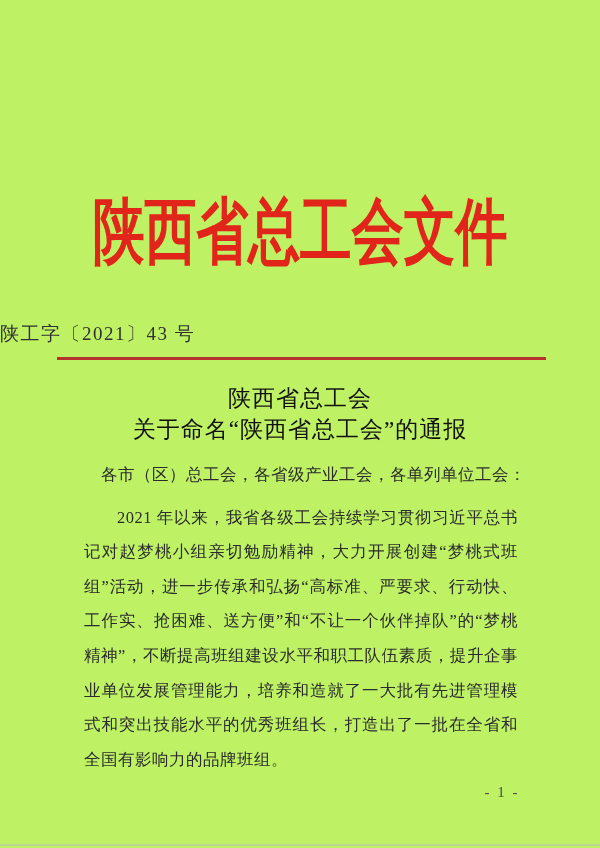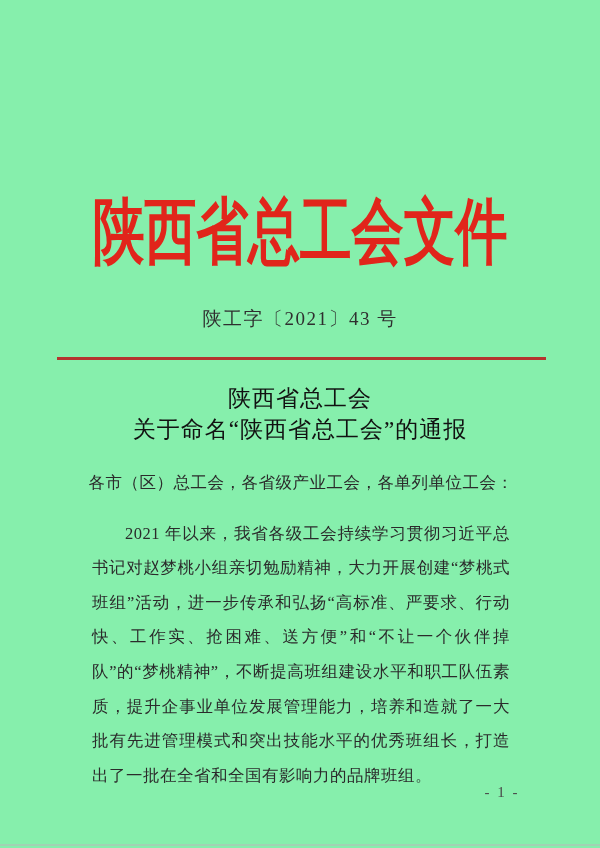--- a/index.html
+++ b/index.html
@@ -11,43 +11,43 @@
     height: 848px;
     background: #ffffff;
     position: relative;
     overflow: hidden;
     font-family: "Liberation Serif", serif;
     color: #222;
   }
   .page {
     position: absolute;
     inset: 0;
-    background: #86efac;
+    background: #bef264;
   }
   .red-header-title {
     position: absolute;
     top: 196px;
     left: 0;
     width: 100%;
     text-align: center;
     font-size: 72px;
     font-weight: bold;
     color: var(--header-red, #e1251b);
     transform: scaleX(0.72);
     transform-origin: 50% 50%;
     white-space: nowrap;
     letter-spacing: 0px;
     line-height: 1;
   }
   .doc-number {
     position: absolute;
-    top: 306px;
+    top: 321px;
     left: 0;
     width: 100%;
-    text-align: center;
+    text-align: left;
     font-size: 19px;
     letter-spacing: 1.5px;
     color: #2f2f2f;
     white-space: nowrap;
   }
   .red-divider {
     position: absolute;
     top: 357px;
     left: 57px;
     width: 489px;
@@ -70,25 +70,25 @@
     position: absolute;
     top: 458px;
     left: 76px;
     width: 450px;
     font-size: 16.5px;
     line-height: 34.6px;
     color: #2b2b2b;
     letter-spacing: 0.5px;
   }
   .salutation {
-    text-align: center;
-    margin: 8px;
+    text-align: right;
+    margin: 0;
   }
   .paragraph {
-    margin: 16px;
+    margin: 8px;
     text-indent: 2em;
     text-align: justify;
   }
   .page-number {
     position: absolute;
     top: 784px;
     left: 466px;
     width: 72px;
     text-align: center;
     font-size: 15px;

